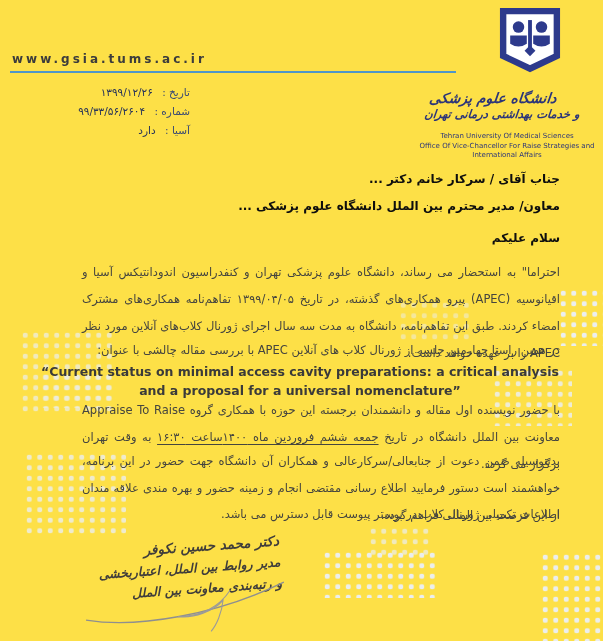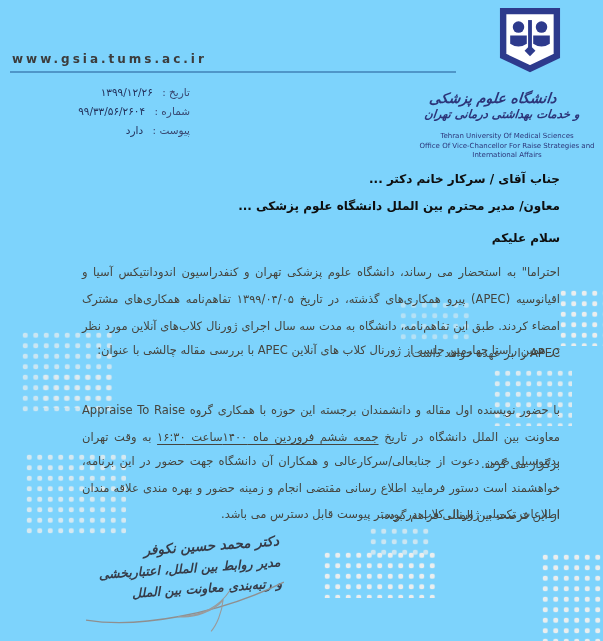--- a/index.html
+++ b/index.html
@@ -1,19 +1,19 @@
 <!DOCTYPE html>
 <html><head>
 <meta charset="utf-8">
 <style>
   * { margin:0; padding:0; box-sizing:border-box; }
   html,body { background:#888; }
   .page {
     position:relative; width:603px; height:641px; margin:0 auto;
-    background:#7dd3fc; overflow:hidden;
+    background:#fde047; overflow:hidden;
     font-family:"DejaVu Sans", sans-serif; color:#44443e;
   }
   
   .dots {
     position:absolute;
     background-image: radial-gradient(circle, #ebeeee 2.5px, rgba(255,255,255,0) 2.9px);
     background-size: 10.5px 10.5px;
     pointer-events:none;
   }
   .wm1 { left:558px; top:288px; width:46px; height:58px; }
@@ -115,21 +115,21 @@
   <div class="meta">
     <div class="row">
       <span class="lbl">تاریخ :</span>
       <span class="val">۱۳۹۹/۱۲/۲۶</span>
     </div>
     <div class="row">
       <span class="lbl">شماره :</span>
       <span class="val">۹۹/۳۳/۵۶/۲۶۰۴</span>
     </div>
     <div class="row">
-      <span class="lbl">پیوست :</span>
+      <span class="lbl">آسیا :</span>
       <span class="val">دارد</span>
     </div>
   </div>
 
   <div class="brand">
     <div class="logo-wrap">
       <svg width="64" height="78" viewBox="0 0 100 122" aria-hidden="true">
         <path d="M8 8 H92 V78 L50 98 L8 78 Z" fill="#ffffff" stroke="#2d3a8c" stroke-width="10"></path>
         <circle cx="32" cy="33" r="9" fill="#2d3a8c"></circle>
         <circle cx="68" cy="33" r="9" fill="#2d3a8c"></circle>
@@ -150,20 +150,21 @@
 
   <div class="block recipient">
     <div>جناب آقای / سرکار خانم دکتر ...</div>
     <div>معاون/  مدیر محترم  بین الملل دانشگاه علوم پزشکی ...</div>
   </div>
 
   <div class="block salutation">سلام علیکم</div>
 
   <p class="block para p1">احتراما" به استحضار می رساند، دانشگاه علوم پزشکی تهران و کنفدراسیون اندودانتیکس آسیا و اقیانوسیه (APEC) پیرو همکاری‌های گذشته، در تاریخ ۱۳۹۹/۰۴/۰۵ تفاهم‌نامه همکاری‌های مشترک امضاء کردند. طبق این تفاهم‌نامه، دانشگاه به مدت سه سال اجرای ژورنال کلاب‌های آنلاین مورد نظر APEC را بر عهده خواهد داشت.</p>
   <p class="block para p2">در همین راستا چهارمین جلسه از ژورنال کلاب های آنلاین APEC با بررسی مقاله چالشی با عنوان:</p>
+  <div class="title-en">“Current status on minimal access cavity preparations: a critical analysis and a proposal for a universal nomenclature”</div>
   <p class="block para p3"><span>با حضور نویسنده اول مقاله و دانشمندان برجسته این حوزه با همکاری گروه Appraise To Raise معاونت بین الملل دانشگاه در تاریخ </span><span class="udate">جمعه ششم فروردین ماه  ۱۴۰۰ساعت ۱۶:۳۰</span><span> به وقت تهران برگزار می گردد.</span></p>
   <p class="block para p5">اطلاعات تکمیلی ژورنال کلاب در پوستر پیوست قابل دسترس می باشد.</p>
   <p class="block para p4">بدینوسیله ضمن دعوت از جنابعالی/سرکارعالی و همکاران آن دانشگاه جهت حضور در این برنامه، خواهشمند است دستور فرمایید اطلاع رسانی مقتضی انجام و زمینه حضور و بهره مندی علاقه مندان از این فرصت بین المللی فراهم گردد.</p>
 
   <div class="signature">
     <div class="s1">دکتر محمد حسین نکوفر</div>
     <div class="s2">مدیر روابط بین الملل، اعتباربخشی</div>
     <div class="s3">و رتبه‌بندی معاونت بین الملل</div>
     <svg class="swoosh" width="210" height="52" viewBox="0 0 210 52">
       <path d="M4 30 C 55 42, 135 34, 204 6" fill="none" stroke="#8f8f8f" stroke-width="1.4"></path>

